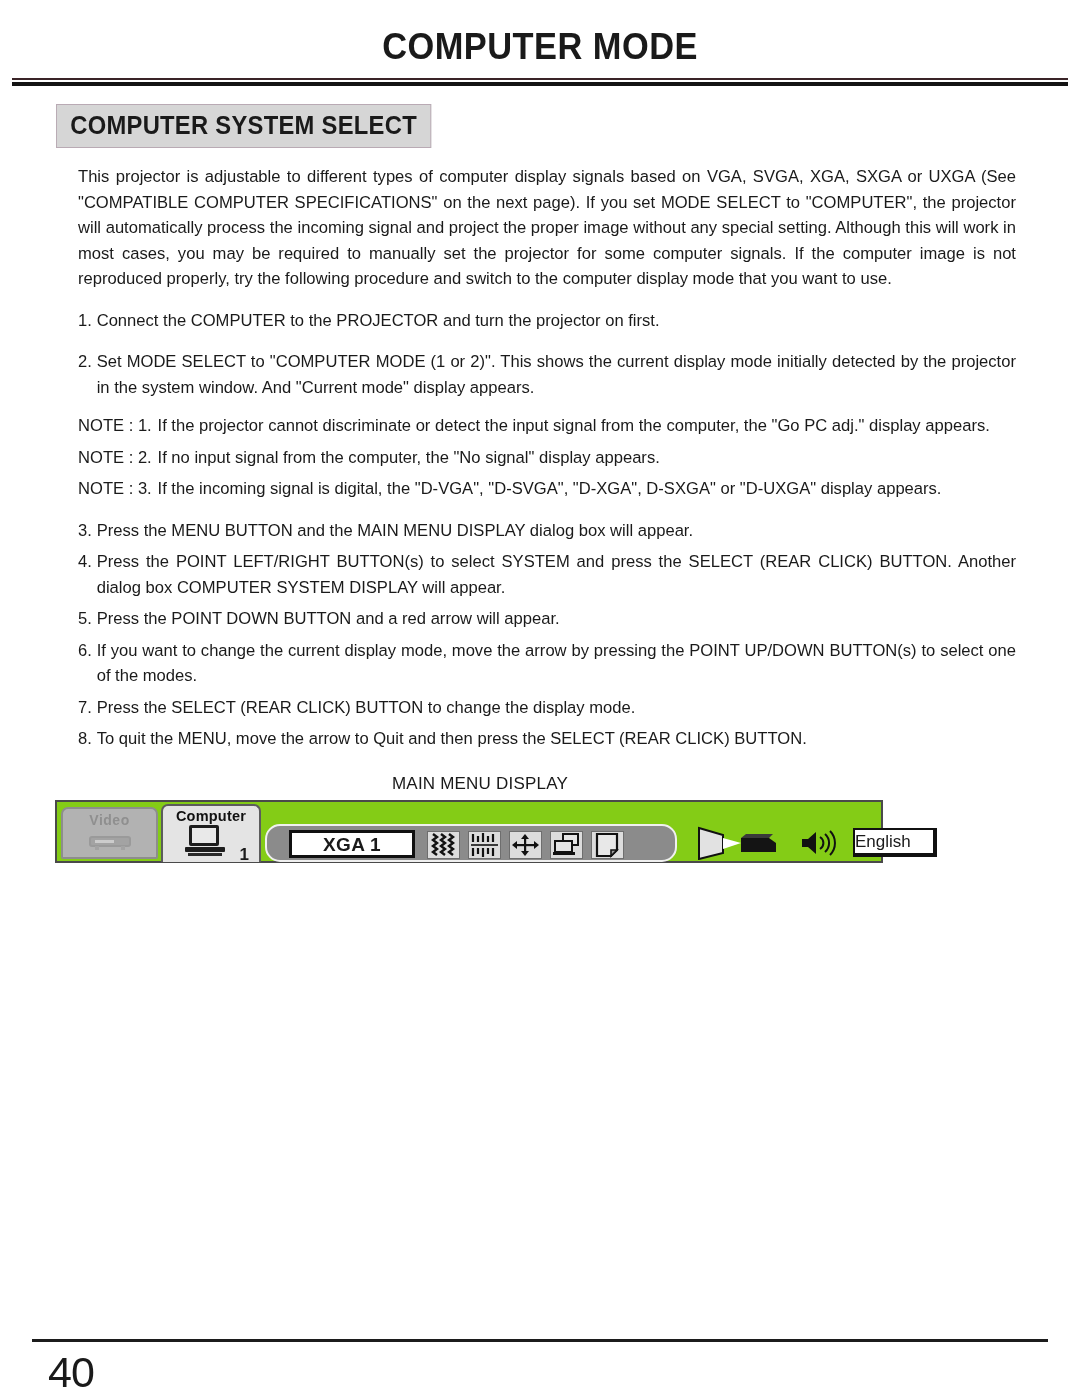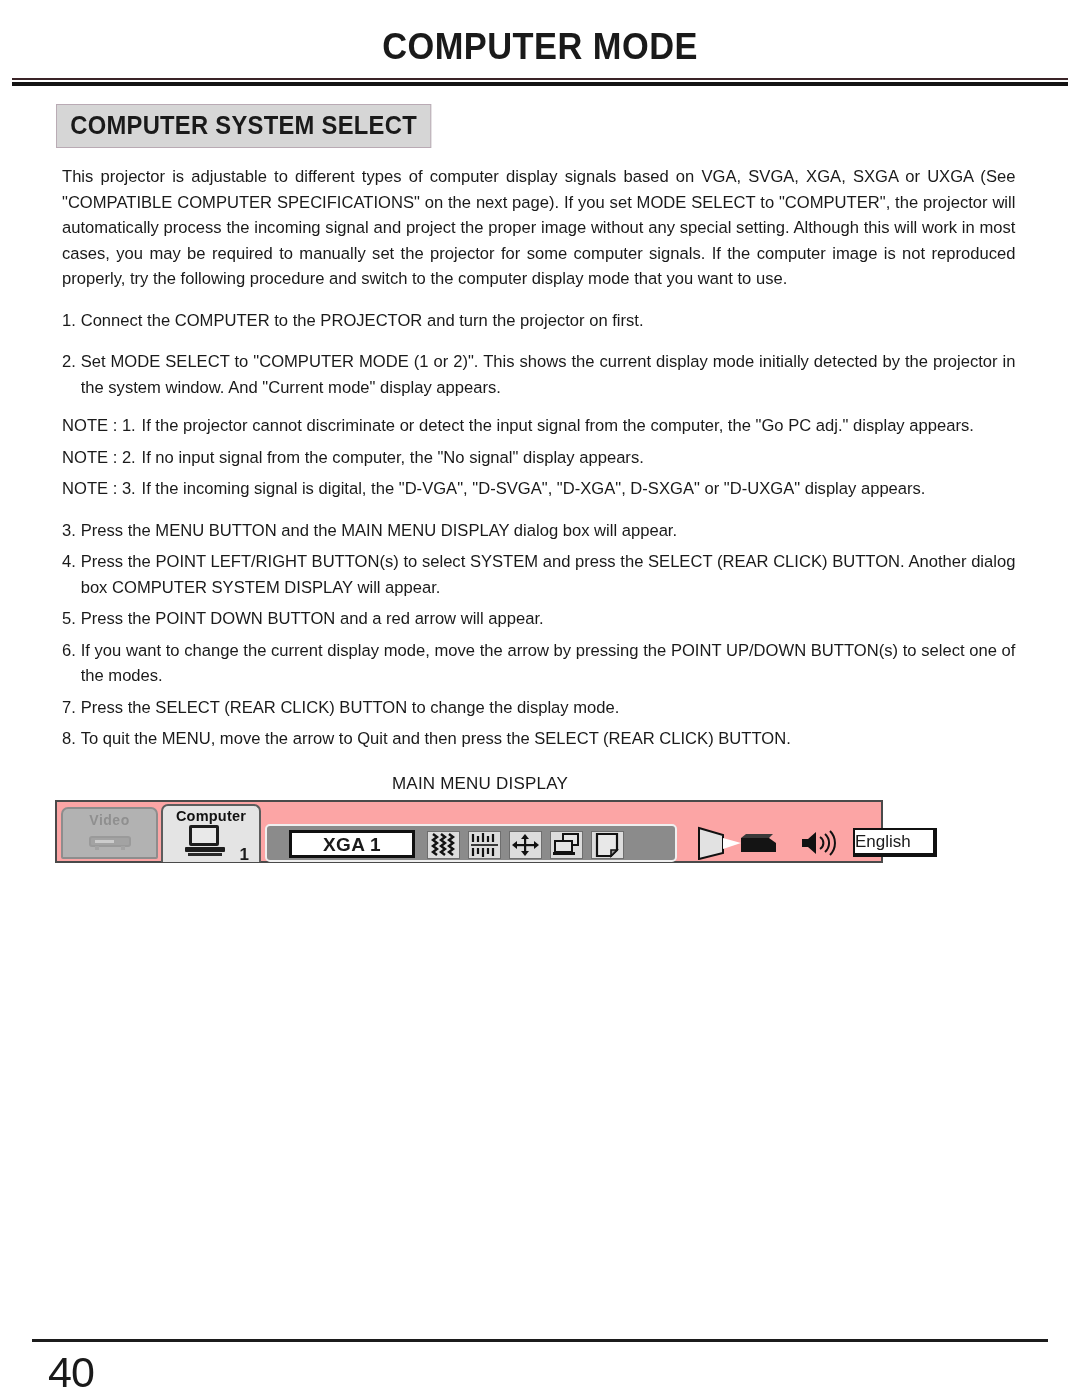--- a/index.html
+++ b/index.html
@@ -56,21 +56,21 @@
     padding: 6px 14px 7px 14px;
     font-size: 25px;
     font-weight: bold;
     letter-spacing: 0.3px;
     transform: scaleX(0.95);
     transform-origin: left center;
   }
 
   
   .body-wrap {
-    margin: 0 30px 0 62px;
+    margin: 0 30px 0 78px;
   }
   p.para {
     font-size: 17.2px;
     line-height: 25.5px;
     text-align: justify;
     margin: 16px 0 0 0;
     transform: scaleX(0.965);
     transform-origin: left top;
   }
   .num-item {
@@ -125,21 +125,21 @@
     top: 0px;
   }
 
   
   .menubar {
     position: absolute;
     left: 55px;
     top: 26px;
     width: 828px;
     height: 63px;
-    background: #fca5a5;
+    background: #84cc16;
     border: 2px solid #4a4a4a;
     box-sizing: border-box;
   }
   .mb-video {
     position: absolute;
     left: 4px;
     top: 5px;
     width: 97px;
     height: 52px;
     background: #b2b2b2;
@@ -257,21 +257,21 @@
     margin-top: 18px;
   }
   .mb-iconstrip {
     position: absolute;
     left: 208px;
     top: 22px;
     width: 412px;
     height: 38px;
     background: #8b8b8b;
     border: 2px solid #f0f0f0;
-    border-radius: 5px;
+    border-radius: 15px;
     box-sizing: border-box;
   }
   .mb-xgabox {
     position: absolute;
     left: 22px;
     top: 4px;
     width: 126px;
     height: 28px;
     background: #ffffff;
     border: 3px solid #101010;

